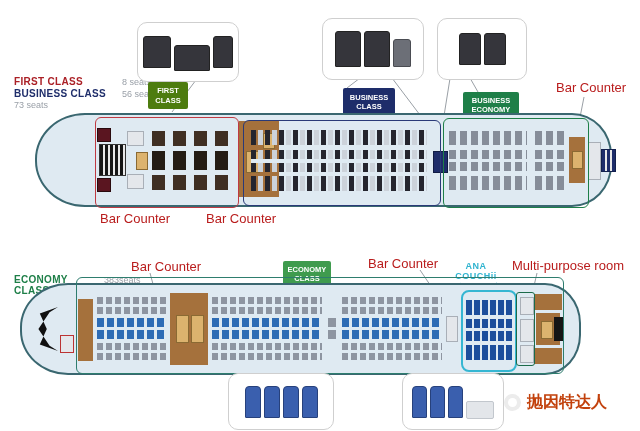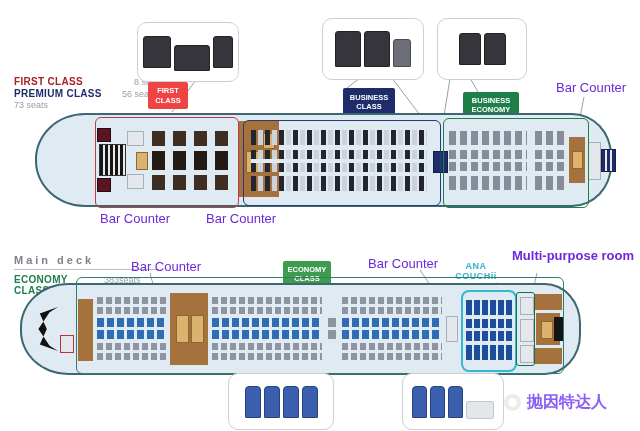--- a/index.html
+++ b/index.html
@@ -4,21 +4,21 @@
 <style>
   html,body{margin:0;padding:0;background:#fff;}
   #canvas{position:relative;width:640px;height:431px;background:#fff;overflow:hidden;
           font-family:"Liberation Sans",sans-serif;}
   .abs{position:absolute;}
   
   .deck-title{font-size:11px;font-weight:bold;letter-spacing:3px;color:#7d838c;
               border-bottom:1px solid #b9bec4;padding-bottom:3px;}
   .legend-label{font-size:10px;font-weight:bold;letter-spacing:.3px;}
   .legend-seats{font-size:9px;color:#9aa0a8;}
-  .callout{font-size:13px;color:#6d28d9;}
+  .callout{font-size:13px;color:#b91c1c;}
   
   .badge{color:#fff;font-size:7.5px;font-weight:bold;text-align:center;line-height:1.25;
          display:flex;flex-direction:column;justify-content:center;border-radius:2px;}
   
   .fuselage{background:#dfeaf2;border:2px solid #3a6770;}
   .fus-upper{border-radius:50px 40px 40px 50px / 46px 42px 42px 46px;}
   .fus-main{border-radius:48px 36px 36px 48px / 44px 40px 40px 44px;}
   
   .zone{border-radius:6px;background:transparent;}
   
@@ -35,21 +35,21 @@
   .galley-inner{background:#dcb36e;border:1px solid #8a6a33;}
   .lav{background:#e4e7eb;border:1px solid #a9afb7;}
   
   .bubble{background:#fff;border:1.5px solid #cfcfcf;border-radius:10px;display:flex;
           align-items:center;justify-content:center;gap:3px;}
   .seat-dark{background:#35353b;border-radius:3px 3px 1px 1px;border:1px solid #222;}
   .seat-gray{background:#6c6f77;border-radius:3px 3px 1px 1px;border:1px solid #4a4c52;}
   .seat-blue{background:#3a5fae;border-radius:4px 4px 1px 1px;border:1px solid #27417c;}
   .ottoman{background:#e3e6ea;border:1px solid #c2c7cd;border-radius:2px;}
   
-  .wm{display:flex;align-items:center;gap:6px;color:#8b5cf6;font-size:16px;font-weight:bold;}
+  .wm{display:flex;align-items:center;gap:6px;color:#c2410c;font-size:16px;font-weight:bold;}
   .wm-circle{width:17px;height:17px;border-radius:50%;background:#ececec;position:relative;}
   .wm-circle:after{content:"";position:absolute;left:4px;top:4px;width:9px;height:9px;border-radius:50%;background:#fff;}
   .couch-label{color:#2fb3cf;font-size:9px;font-weight:bold;text-align:center;line-height:1.15;letter-spacing:.5px;}
 </style>
 </head>
 <body>
 
 <div id="canvas">
 
   <svg class="abs" style="left:0;top:0;width:640px;height:431px;pointer-events:none;" viewBox="0 0 640 431">
@@ -74,25 +74,25 @@
       <path d="M512 118 L540 125"></path>
     </g>
     <g stroke="#35b6d2" stroke-width="1.2" fill="none">
       <path d="M460 283 L464 290"></path>
       <path d="M496 283 L508 290"></path>
     </g>
   </svg>
 
   <div class="abs" style="left:14px;top:76px;width:180px;">
     <div style="display:flex;align-items:baseline;">
-      <span class="legend-label" style="color:#ab2026;width:120px;">FIRST CLASS</span>
+      <span class="legend-label" style="color:#ab2026;width:108px;">FIRST CLASS</span>
       <span class="legend-seats">8 seats</span>
     </div>
     <div style="display:flex;align-items:baseline;margin-top:1px;">
-      <span class="legend-label" style="color:#1e2d6a;width:108px;">PREMIUM CLASS</span>
+      <span class="legend-label" style="color:#1e2d6a;width:108px;">BUSINESS CLASS</span>
       <span class="legend-seats">56 seats</span>
     </div>
     <div style="display:flex;align-items:baseline;margin-top:1px;">
       <span class="legend-seats">73 seats</span>
     </div>
   </div>
 
   <div class="abs bubble" style="left:137px;top:22px;width:100px;height:58px;">
     <div class="seat-dark" style="width:26px;height:30px;"></div>
     <div class="seat-dark" style="width:34px;height:24px;margin-top:12px;"></div>
@@ -101,21 +101,21 @@
   <div class="abs bubble" style="left:322px;top:18px;width:100px;height:60px;">
     <div class="seat-dark" style="width:24px;height:34px;"></div>
     <div class="seat-dark" style="width:24px;height:34px;"></div>
     <div class="seat-gray" style="width:16px;height:26px;margin-top:8px;"></div>
   </div>
   <div class="abs bubble" style="left:437px;top:18px;width:88px;height:60px;">
     <div class="seat-dark" style="width:20px;height:30px;"></div>
     <div class="seat-dark" style="width:20px;height:30px;"></div>
   </div>
 
-  <div class="abs badge" style="left:148px;top:82px;width:40px;height:27px;background:#ef4444;">
+  <div class="abs badge" style="left:148px;top:82px;width:40px;height:27px;background:#4d7c0f;">
     <span>FIRST</span>
     <span>CLASS</span>
   </div>
   <div class="abs badge" style="left:319px;top:88px;width:52px;height:28px;background:#1e2d6a;margin-left:24px;">
     <span>BUSINESS</span>
     <span>CLASS</span>
   </div>
   <div class="abs badge" style="left:463px;top:92px;width:56px;height:26px;background:#1e7f48;">
     <span>BUSINESS</span>
     <span>ECONOMY</span>
@@ -162,37 +162,36 @@
     <div class="abs" style="left:564px;top:34px;width:13px;height:21px;background:repeating-linear-gradient(90deg,#1e2d6a 0 3px,#e8e8e8 3px 5px);border:1px solid #13204d;"></div>
   </div>
 
   <div class="abs zone" style="left:95px;top:117px;width:142px;height:89px;border:1.5px solid #bf3a42;"></div>
   <div class="abs zone" style="left:243px;top:120px;width:196px;height:84px;border:1.5px solid #2a3a78;"></div>
   <div class="abs zone" style="left:443px;top:118px;width:144px;height:88px;border:1.5px solid #1e7f48;"></div>
 
   <div class="abs callout" style="left:100px;top:211px;">Bar Counter</div>
   <div class="abs callout" style="left:206px;top:211px;">Bar Counter</div>
 
-  <div class="abs deck-title" style="left:14px;top:254px;width:145px;">Main deck</div>
   <div class="abs" style="left:14px;top:274px;width:180px;display:flex;align-items:baseline;">
     <span class="legend-label" style="color:#1e7f48;width:90px;">ECONOMY CLASS</span>
     <span class="legend-seats">383seats</span>
   </div>
 
   <div class="abs callout" style="left:131px;top:259px;">Bar Counter</div>
   <div class="abs badge" style="left:283px;top:261px;width:48px;height:26px;background:#3f9b4e;">
     <span>ECONOMY</span>
     <span>CLASS</span>
   </div>
   <div class="abs callout" style="left:368px;top:256px;">Bar Counter</div>
   <div class="abs couch-label" style="left:452px;top:261px;width:48px;">
     <div>ANA</div>
     <div>COUCHii</div>
   </div>
-  <div class="abs callout" style="left:512px;top:248px;font-weight:bold;">Multi-purpose room</div>
+  <div class="abs callout" style="left:512px;top:258px;">Multi-purpose room</div>
 
   <div class="abs fuselage fus-main" style="left:20px;top:283px;width:557px;height:88px;">
 
     <div class="abs" style="left:8px;top:22px;width:28px;height:44px;background:#111;clip-path:polygon(100% 0,35% 15%,60% 50%,35% 85%,100% 100%,70% 88%,30% 50%,70% 12%);"></div>
     <div class="abs lav" style="left:38px;top:50px;width:12px;height:16px;border-color:#b33;"></div>
     <div class="abs galley" style="left:56px;top:14px;width:15px;height:62px;"></div>
 
     <div class="abs rows2" style="left:75px;top:12px;width:70px;height:17px;--c:#8e95a1;--sw:6px;--sp:9px;--rh:7px;--rs:10px;"></div>
     <div class="abs rows2" style="left:75px;top:33px;width:70px;height:21px;--c:#2e6cb5;--sw:7px;--sp:10px;--rh:9px;--rs:12px;"></div>
     <div class="abs rows2" style="left:75px;top:58px;width:70px;height:17px;--c:#8e95a1;--sw:6px;--sp:9px;--rh:7px;--rs:10px;"></div>

